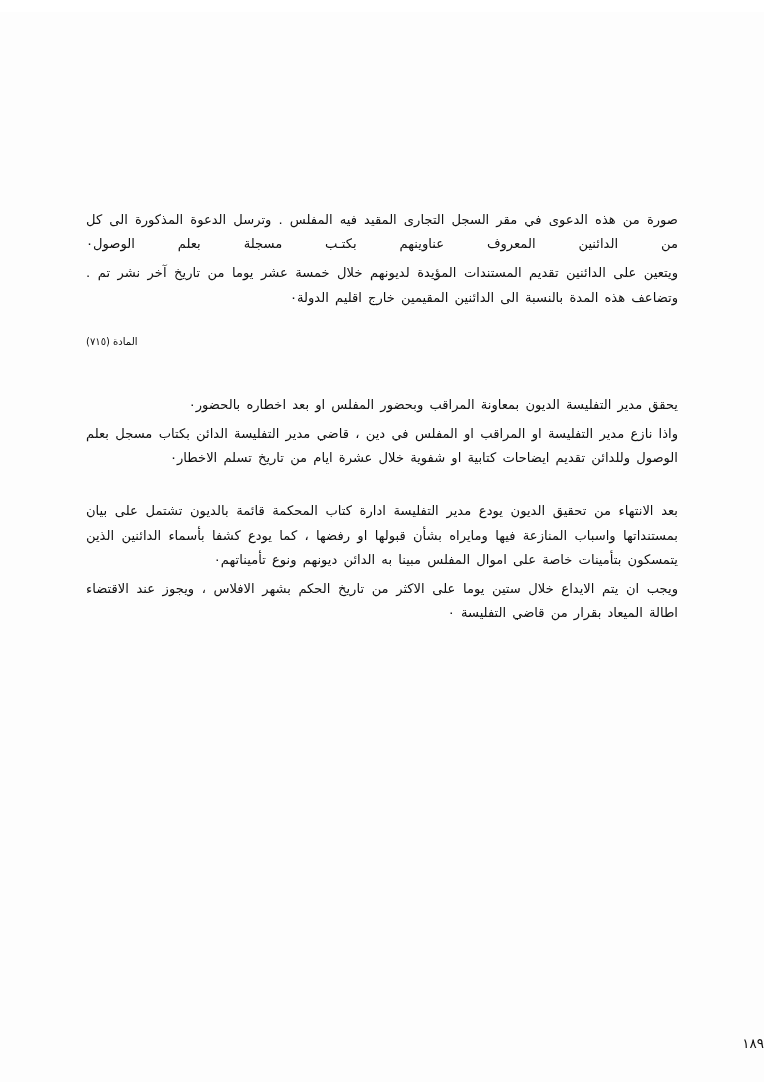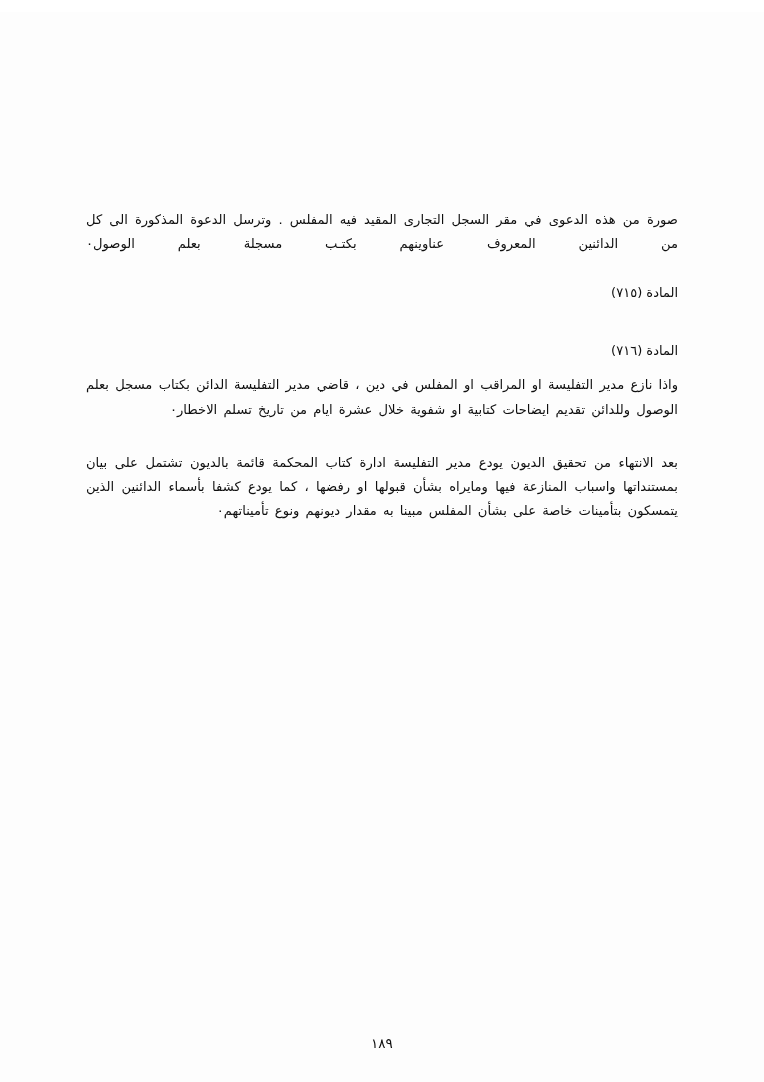--- a/index.html
+++ b/index.html
@@ -33,77 +33,78 @@
     word-spacing: 2px;
     direction: rtl;
   }
   .para.last-right {
     text-align-last: right;
   }
   .gap-sm { height: 5px; }
   .gap-md { height: 20px; }
   .gap-lg { height: 24px; }
   .article-head {
-    text-align: right;
-    font-size: 13px;
+    text-align: left;
+    font-size: 10px;
     line-height: 24px;
     letter-spacing: 1.1px;
     margin: 0;
     direction: rtl;
   }
   .pagenum {
     position: absolute;
     bottom: 43px;
     left: 0;
     right: 0;
-    text-align: center;
     font-size: 13.5px;
     letter-spacing: 1.5px;
   }
 </style>
 </head>
 <body>
 
 <div class="page">
 
   <div class="content">
 
     <p class="para">صورة من هذه الدعوى في مقر السجل التجارى المقيد فيه المفلس . وترسل الدعوة المذكورة الى كل من الدائنين المعروف عناوينهم بكتـب مسجلة بعلم الوصول٠</p>
 
     <div class="gap-sm"></div>
 
+    <p class="para last-right">ويتعين على الدائنين تقديم المستندات المؤيدة لديونهم خلال خمسة عشر يوما من تاريخ آخر نشر تم . وتضاعف هذه المدة بالنسبة الى الدائنين المقيمين خارج اقليم الدولة٠</p>
 
     <div class="gap-md"></div>
 
     <p class="article-head">المادة (٧١٥)</p>
 
     <div class="gap-sm"></div>
 
 
     <div class="gap-sm"></div>
 
 
     <div class="gap-lg"></div>
 
-    <p class="article-head">المادة (٧١٦)</p>
 
     <div class="gap-sm"></div>
 
+    <p class="para last-right">يحقق مدير التفليسة الديون بمعاونة المراقب وبحضور المفلس او بعد اخطاره بالحضور٠</p>
 
     <div class="gap-sm"></div>
 
     <p class="para last-right">واذا نازع مدير التفليسة او المراقب او المفلس في دين ، قاضي مدير التفليسة الدائن بكتاب مسجل بعلم الوصول وللدائن تقديم ايضاحات كتابية او شفوية خلال عشرة ايام من تاريخ تسلم الاخطار٠</p>
 
     <div class="gap-lg"></div>
 
 
     <div class="gap-sm"></div>
 
-    <p class="para last-right">بعد الانتهاء من تحقيق الديون يودع مدير التفليسة ادارة كتاب المحكمة قائمة بالديون تشتمل على بيان بمستنداتها واسباب المنازعة فيها ومايراه بشأن قبولها او رفضها ، كما يودع كشفا بأسماء الدائنين الذين يتمسكون بتأمينات خاصة على بشأن المفلس مبينا به مقدار ديونهم ونوع تأميناتهم٠</p>
+    <p class="para last-right">بعد الانتهاء من تحقيق الديون يودع مدير التفليسة ادارة كتاب المحكمة قائمة بالديون تشتمل على بيان بمستنداتها واسباب المنازعة فيها ومايراه بشأن قبولها او رفضها ، كما يودع كشفا بأسماء الدائنين الذين يتمسكون بتأمينات خاصة على اموال المفلس مبينا به الدائن ديونهم ونوع تأميناتهم٠</p>
 
     <div class="gap-sm"></div>
 
+    <p class="para last-right">ويجب ان يتم الايداع خلال ستين يوما على الاكثر من تاريخ الحكم بشهر الافلاس ، ويجوز عند الاقتضاء اطالة الميعاد بقرار من قاضي التفليسة ٠</p>
 
   </div>
 
   <div class="pagenum">١٨٩</div>
 
 </div>
 
 </body></html>

